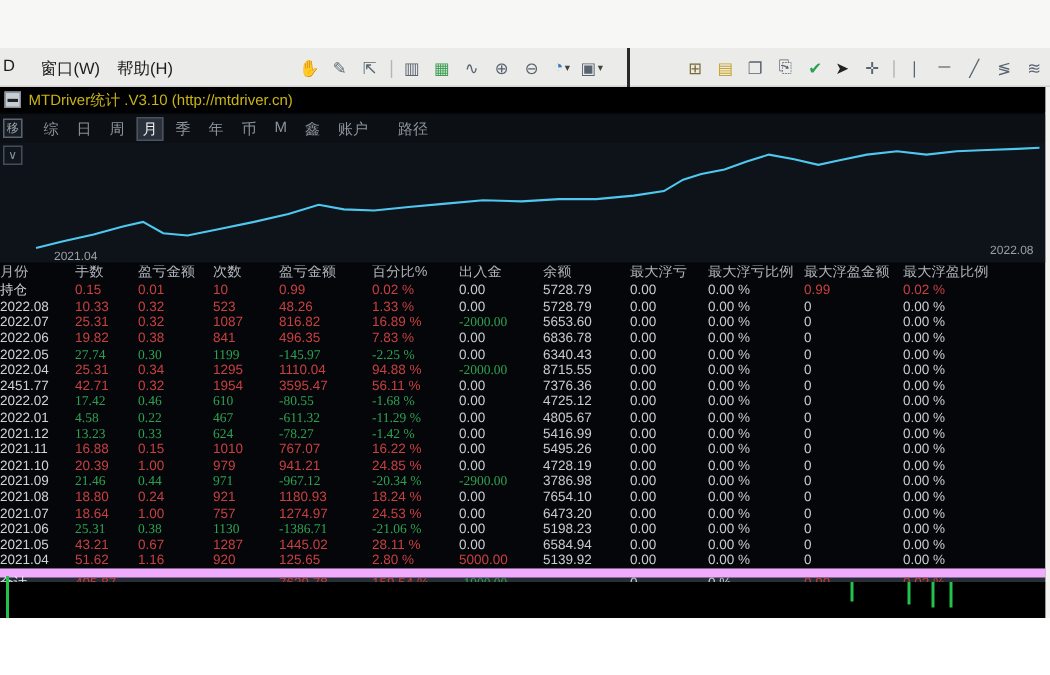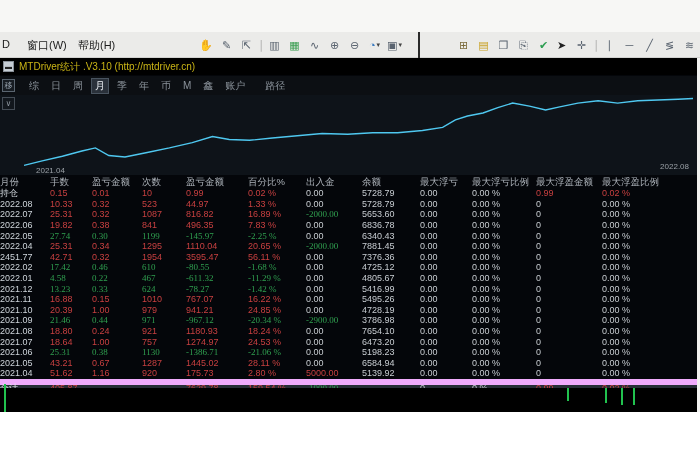--- a/index.html
+++ b/index.html
@@ -167,21 +167,21 @@
           <span class="c-w">0.00</span>
           <span class="c-w">0.00 %</span>
           <span class="c-r">0.99</span>
           <span class="c-r">0.02 %</span>
         </div>
         <div class="trow">
           <span class="c-m">2022.08</span>
           <span class="c-r">10.33</span>
           <span class="c-r">0.32</span>
           <span class="c-r">523</span>
-          <span class="c-r">44.97</span>
+          <span class="c-r">48.26</span>
           <span class="c-r">1.33 %</span>
           <span class="c-w">0.00</span>
           <span class="c-w">5728.79</span>
           <span class="c-w">0.00</span>
           <span class="c-w">0.00 %</span>
           <span class="c-w">0</span>
           <span class="c-w">0.00 %</span>
         </div>
         <div class="trow">
           <span class="c-m">2022.07</span>
@@ -224,23 +224,23 @@
           <span class="c-w">0.00 %</span>
           <span class="c-w">0</span>
           <span class="c-w">0.00 %</span>
         </div>
         <div class="trow">
           <span class="c-m">2022.04</span>
           <span class="c-r">25.31</span>
           <span class="c-r">0.34</span>
           <span class="c-r">1295</span>
           <span class="c-r">1110.04</span>
-          <span class="c-r">20.65 %</span>
+          <span class="c-r">94.88 %</span>
           <span class="c-g">-2000.00</span>
-          <span class="c-w">7881.45</span>
+          <span class="c-w">8715.55</span>
           <span class="c-w">0.00</span>
           <span class="c-w">0.00 %</span>
           <span class="c-w">0</span>
           <span class="c-w">0.00 %</span>
         </div>
         <div class="trow">
           <span class="c-m">2451.77</span>
           <span class="c-r">42.71</span>
           <span class="c-r">0.32</span>
           <span class="c-r">1954</span>
@@ -391,21 +391,21 @@
           <span class="c-w">0.00</span>
           <span class="c-w">0.00 %</span>
           <span class="c-w">0</span>
           <span class="c-w">0.00 %</span>
         </div>
         <div class="trow">
           <span class="c-m">2021.04</span>
           <span class="c-r">51.62</span>
           <span class="c-r">1.16</span>
           <span class="c-r">920</span>
-          <span class="c-r">175.73</span>
+          <span class="c-r">125.65</span>
           <span class="c-r">2.80 %</span>
           <span class="c-r">5000.00</span>
           <span class="c-w">5139.92</span>
           <span class="c-w">0.00</span>
           <span class="c-w">0.00 %</span>
           <span class="c-w">0</span>
           <span class="c-w">0.00 %</span>
         </div>
         <div class="trow total">
           <span class="c-t">合计</span>

